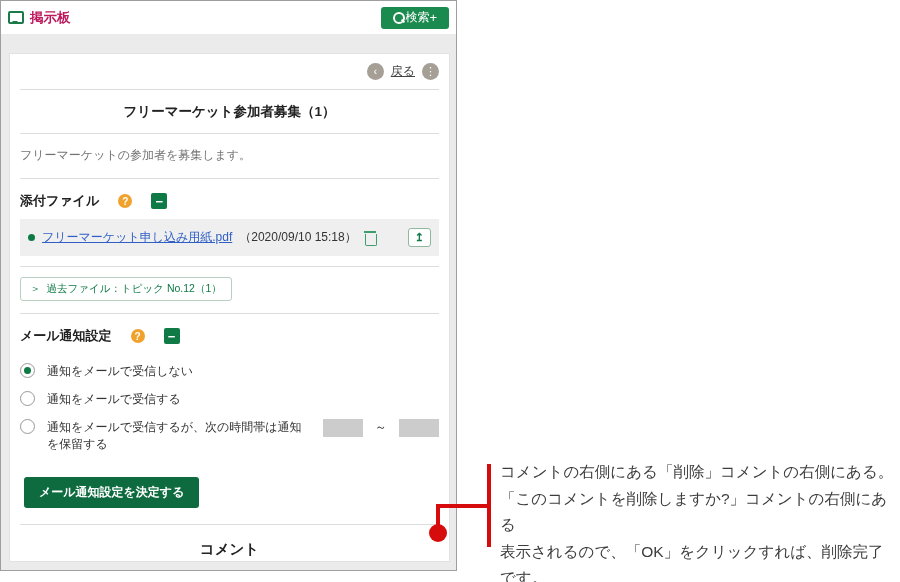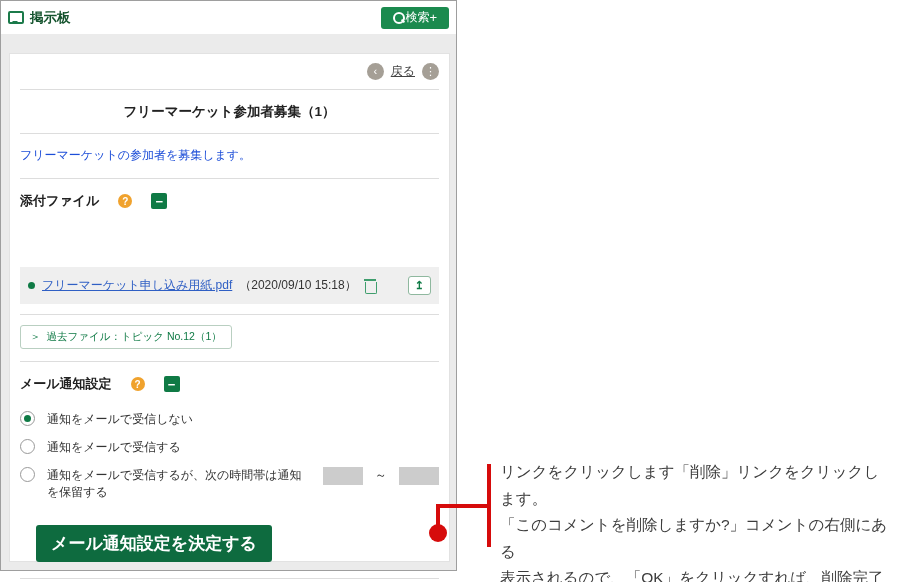--- a/index.html
+++ b/index.html
@@ -5,21 +5,21 @@
   * { margin:0; padding:0; box-sizing:border-box; }
   body { background:#fff; }
   .page { position:relative; width:900px; height:582px; background:#fff; overflow:hidden;
           font-family:"Liberation Sans","DejaVu Sans",sans-serif; }
 
   
   .app { position:absolute; left:0; top:0; width:457px; height:571px;
          border:1px solid #9e9e9e; background:#ebebeb; }
   .appbar { height:33px; background:#fff; display:flex; align-items:center;
             justify-content:space-between; padding:0 7px; }
-  .app-title { display:flex; align-items:center; gap:6px; color:#14532d; font-weight:bold; font-size:13.5px; }
+  .app-title { display:flex; align-items:center; gap:6px; color:#be185d; font-weight:bold; font-size:13.5px; }
   .bubble-icon { width:16px; height:13px; border:2px solid #1b7a4a; border-radius:2px; position:relative; }
   .bubble-icon::after { content:""; position:absolute; left:2px; bottom:-5px;
             border:3px solid transparent; border-top-color:#1b7a4a; }
   .search-btn { background:#1b8a4e; color:#fff; font-size:12px; height:22px; padding:0 12px;
             border:none; border-radius:3px; display:flex; align-items:center; gap:0; cursor:pointer; }
   .search-btn .plus { font-size:13px; }
   .mag { width:12px; height:12px; display:inline-block; position:relative; }
   .mag::before { content:""; position:absolute; left:0; top:0; width:8px; height:8px;
             border:2px solid #fff; border-radius:50%; }
   .mag::after { content:""; position:absolute; left:8px; top:8px; width:4px; height:2px;
@@ -28,31 +28,31 @@
   .card { position:absolute; left:8px; top:52px; width:441px; bottom:8px;
           background:#fff; border:1px solid #e2e2e2; padding:0 10px; }
 
   .row-back { display:flex; justify-content:flex-end; align-items:center; gap:7px;
           padding:9px 0 9px; border-bottom:1px solid #ddd; }
   .circle-btn { width:17px; height:17px; border-radius:50%; background:#a59f96; color:#fff;
           display:flex; align-items:center; justify-content:center; font-size:11px; line-height:1; cursor:pointer; }
   .back-label { font-size:12px; color:#444;text-decoration:underline; }
 
   .topic-title { font-size:13.5px; font-weight:bold; color:#222; padding:13px 0 12px; border-bottom:1px solid #ddd;text-align:center; }
-  .topic-body  { font-size:12px; color:#1d4ed8; padding:13px 0 14px; border-bottom:1px solid #ddd; }
+  .topic-body  { font-size:12px; color:#737373; padding:13px 0 14px; border-bottom:1px solid #ddd; }
 
   .section-head { display:flex; align-items:center; gap:19px; padding:13px 0 9px;
           font-size:13px; font-weight:bold; color:#222; }
   .help-icon { width:14px; height:14px; border-radius:50%; background:#f0a22d; color:#fff;
           font-size:10px; font-weight:bold; display:flex; align-items:center; justify-content:center; }
   .collapse-btn { width:16px; height:16px; background:#0f7a45; color:#fff; border-radius:2px;
           display:flex; align-items:center; justify-content:center; font-size:13px; line-height:1; cursor:pointer; }
 
   .file-row { background:#efefef; display:flex; align-items:center; gap:7px;
-          padding:9px 8px; font-size:12px;margin-top:48px; }
+          padding:9px 8px; font-size:12px; }
   .bullet { width:7px; height:7px; border-radius:50%; background:#0f7a45; flex:0 0 auto; }
   a.blue-link, .blue-link { color:#2f5fc4; text-decoration:underline; cursor:pointer; }
   .file-date { color:#333; }
   .trash { width:12px; height:14px; position:relative; flex:0 0 auto; cursor:pointer; }
   .trash::before { content:""; position:absolute; left:1px; top:3px; width:10px; height:11px;
           border:1.5px solid #3f9e6d; border-top:none; border-radius:0 0 2px 2px; }
   .trash::after { content:""; position:absolute; left:0; top:0; width:12px; height:2px; background:#3f9e6d; }
   .spacer { flex:1; }
   .move-btn { display:flex; align-items:center; gap:4px; background:#fff; border:1px solid #8fb89f;
           border-radius:3px; color:#0f7a45; font-size:10.5px; font-weight:bold; padding:3px 6px; cursor:pointer; }
@@ -65,21 +65,21 @@
 
   .radio-row { display:flex; align-items:flex-start; gap:12px; margin:9px 0 11px; font-size:12px; color:#333; }
   .radio { width:15px; height:15px; border:1px solid #999; border-radius:50%; background:#fff;
           position:relative; flex:0 0 auto; cursor:pointer; }
   .radio.sel::after { content:""; position:absolute; left:3px; top:3px; right:3px; bottom:3px;
           border-radius:50%; background:#0f7a45; }
   .time-box { width:48px; height:18px; background:#ccc; cursor:text; }
   .tilde { font-size:12px; color:#333; }
 
   .submit-btn { display:inline-block; background:#0e6b3f; color:#fff; font-weight:bold;
-          font-size:17px; border:none; border-radius:3px; padding:7px 15px; margin:13px 16px 16px; cursor:pointer; }
+          font-size:12px; border:none; border-radius:3px; padding:7px 15px; margin:13px 4px 16px; cursor:pointer; }
 
   .comments-head { text-align:center; font-size:14.5px; font-weight:bold; color:#222; padding:15px 0 12px; }
 
   
   .red { background:#d60b0b; position:absolute; }
   .callout-dot { left:429px; top:524px; width:18px; height:18px; border-radius:50%; }
   .callout-stem { left:436px; top:507px; width:4px; height:19px; }
   .callout-hline { left:436px; top:504px; width:55px; height:4px; }
   .callout-vbar { left:487px; top:464px; width:4px; height:83px; }
 
@@ -178,18 +178,18 @@
 
     </div>
   </div>
 
   <div class="red callout-dot"></div>
   <div class="red callout-stem"></div>
   <div class="red callout-hline"></div>
   <div class="red callout-vbar"></div>
 
   <div class="annotation">
-    <div>リンクをクリックします「削除」リンクをクリックします。</div>
+    <div>コメントの右側にある「削除」コメントの右側にある。</div>
     <div>「このコメントを削除しますか?」コメントの右側にある</div>
     <div>表示されるので、「OK」をクリックすれば、削除完了です。</div>
   </div>
 
 </div>
 
 </body></html>

